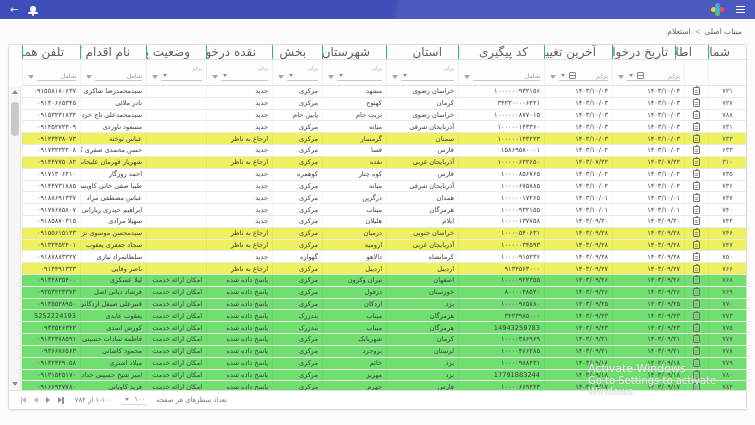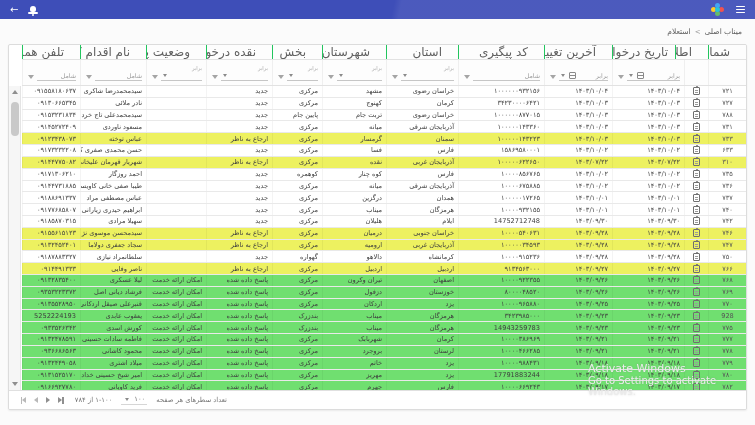--- a/index.html
+++ b/index.html
@@ -426,21 +426,21 @@
         <div class="td td-actor_name">ابراهیم حیدری زیارانی</div>
         <div class="td td-phone">۰۹۱۷۷۶۸۵۸۰۷</div>
       </div>
       <div class="tr " style="grid-template-columns: 38px 24px 72px 68px 86px 72px 64px 50px 66px 60px 66px 58px;">
         <div class="td td-id">۷۴۲</div>
         <div class="td td-info">
           <div class="i-clip"></div>
         </div>
         <div class="td td-request_date">۱۴۰۳/۰۹/۳۰</div>
         <div class="td td-last_change">۱۴۰۳/۰۹/۳۰</div>
-        <div class="td td-tracking_code">14752712748</div>
+        <div class="td td-tracking_code">۱۰۰۰۰۱۳۷۷۵۸</div>
         <div class="td td-province">ایلام</div>
         <div class="td td-county">هلیلان</div>
         <div class="td td-district">مرکزی</div>
         <div class="td td-status">جدید</div>
         <div class="td td-response_status"></div>
         <div class="td td-actor_name">سهیلا مرادی</div>
         <div class="td td-phone">۰۹۱۸۵۸۷۰۳۱۵</div>
       </div>
       <div class="tr yellow" style="grid-template-columns: 38px 24px 72px 68px 86px 72px 64px 50px 66px 60px 66px 58px;">
         <div class="td td-id">۷۴۶</div>
@@ -464,21 +464,21 @@
           <div class="i-clip"></div>
         </div>
         <div class="td td-request_date">۱۴۰۳/۰۹/۲۸</div>
         <div class="td td-last_change">۱۴۰۳/۰۹/۲۸</div>
         <div class="td td-tracking_code">۱۰۰۰۰۰۳۴۵۹۳</div>
         <div class="td td-province">آذربایجان غربی</div>
         <div class="td td-county">ارومیه</div>
         <div class="td td-district">مرکزی</div>
         <div class="td td-status">ارجاع به ناظر</div>
         <div class="td td-response_status"></div>
-        <div class="td td-actor_name">سجاد جعفری دولاما</div>
+        <div class="td td-actor_name">سجاد جعفری یعقوب</div>
         <div class="td td-phone">۰۹۱۳۲۴۵۲۴۰۱</div>
       </div>
       <div class="tr " style="grid-template-columns: 38px 24px 72px 68px 86px 72px 64px 50px 66px 60px 66px 58px;">
         <div class="td td-id">۷۵۰</div>
         <div class="td td-info">
           <div class="i-clip"></div>
         </div>
         <div class="td td-request_date">۱۴۰۳/۰۹/۲۸</div>
         <div class="td td-last_change">۱۴۰۳/۰۹/۲۸</div>
         <div class="td td-tracking_code">۱۰۰۰۰۹۱۵۲۳۶</div>
@@ -548,21 +548,21 @@
         <div class="td td-tracking_code">۱۰۰۰۰۹۶۵۸۸۰</div>
         <div class="td td-province">یزد</div>
         <div class="td td-county">اردکان</div>
         <div class="td td-district">مرکزی</div>
         <div class="td td-status">پاسخ داده شده</div>
         <div class="td td-response_status">امکان ارائه خدمت</div>
         <div class="td td-actor_name">قنبرعلی صیقل اردکانی</div>
         <div class="td td-phone">۰۹۱۳۵۵۲۸۹۵۰</div>
       </div>
       <div class="tr green" style="grid-template-columns: 38px 24px 72px 68px 86px 72px 64px 50px 66px 60px 66px 58px;">
-        <div class="td td-id">928</div>
+        <div class="td td-id">۷۷۳</div>
         <div class="td td-info">
           <div class="i-clip"></div>
         </div>
         <div class="td td-request_date">۱۴۰۳/۰۹/۲۳</div>
         <div class="td td-last_change">۱۴۰۳/۰۹/۲۳</div>
         <div class="td td-tracking_code">۳۴۲۳۹۸۵۰۰۰</div>
         <div class="td td-province">هرمزگان</div>
         <div class="td td-county">میناب</div>
         <div class="td td-district">بندزرک</div>
         <div class="td td-status">پاسخ داده شده</div>

